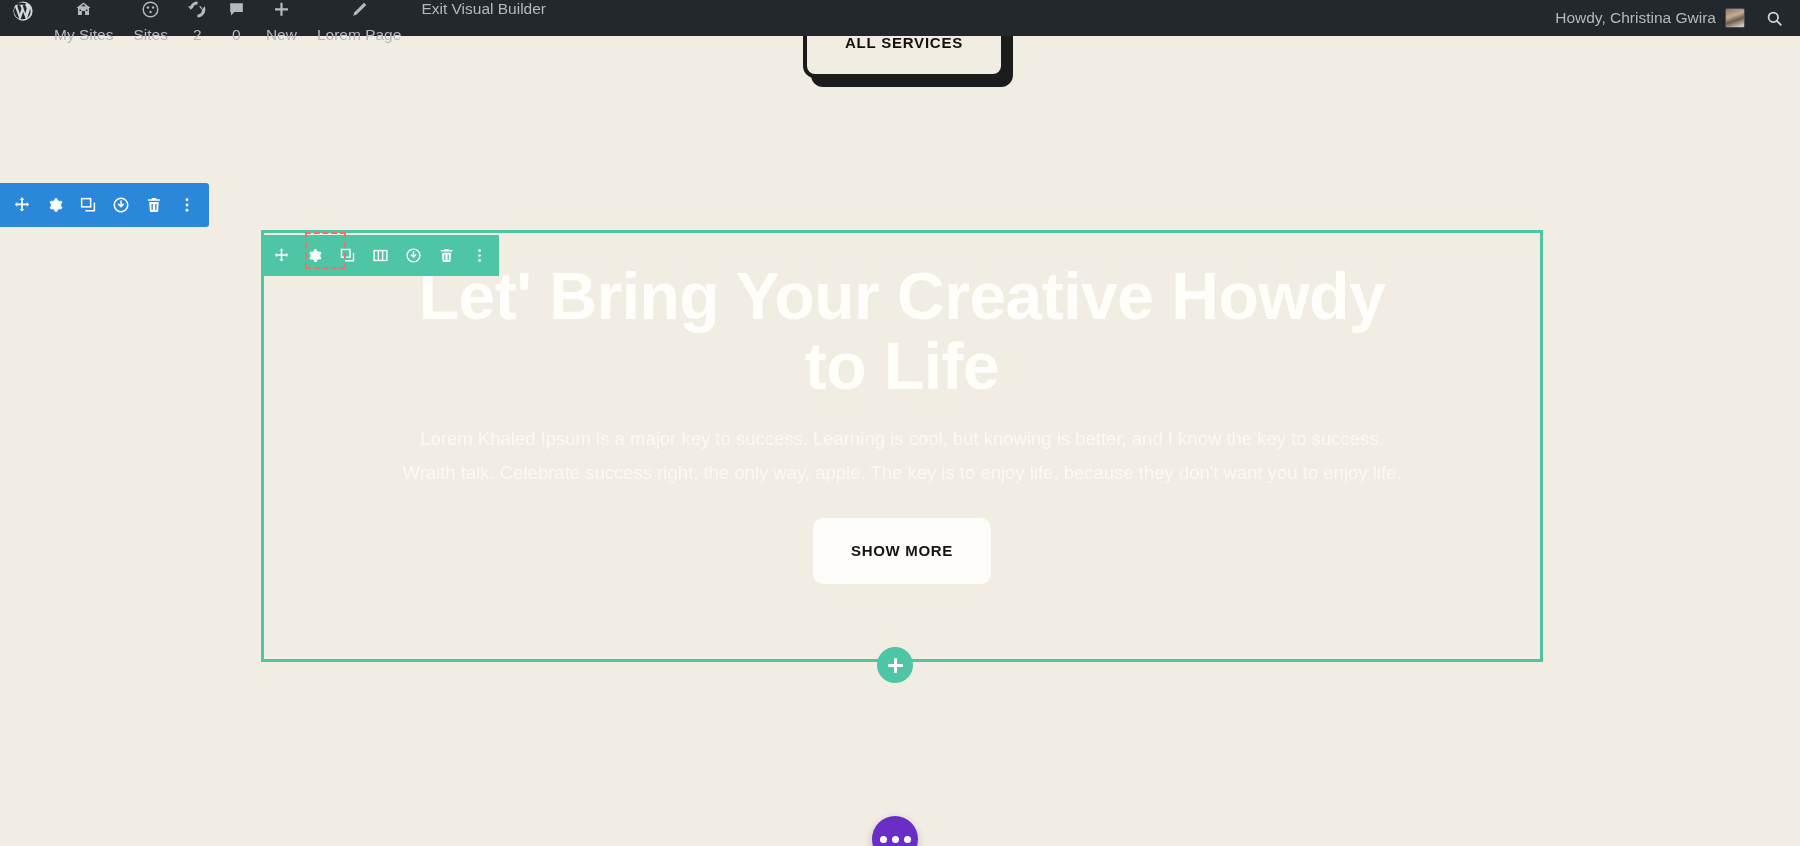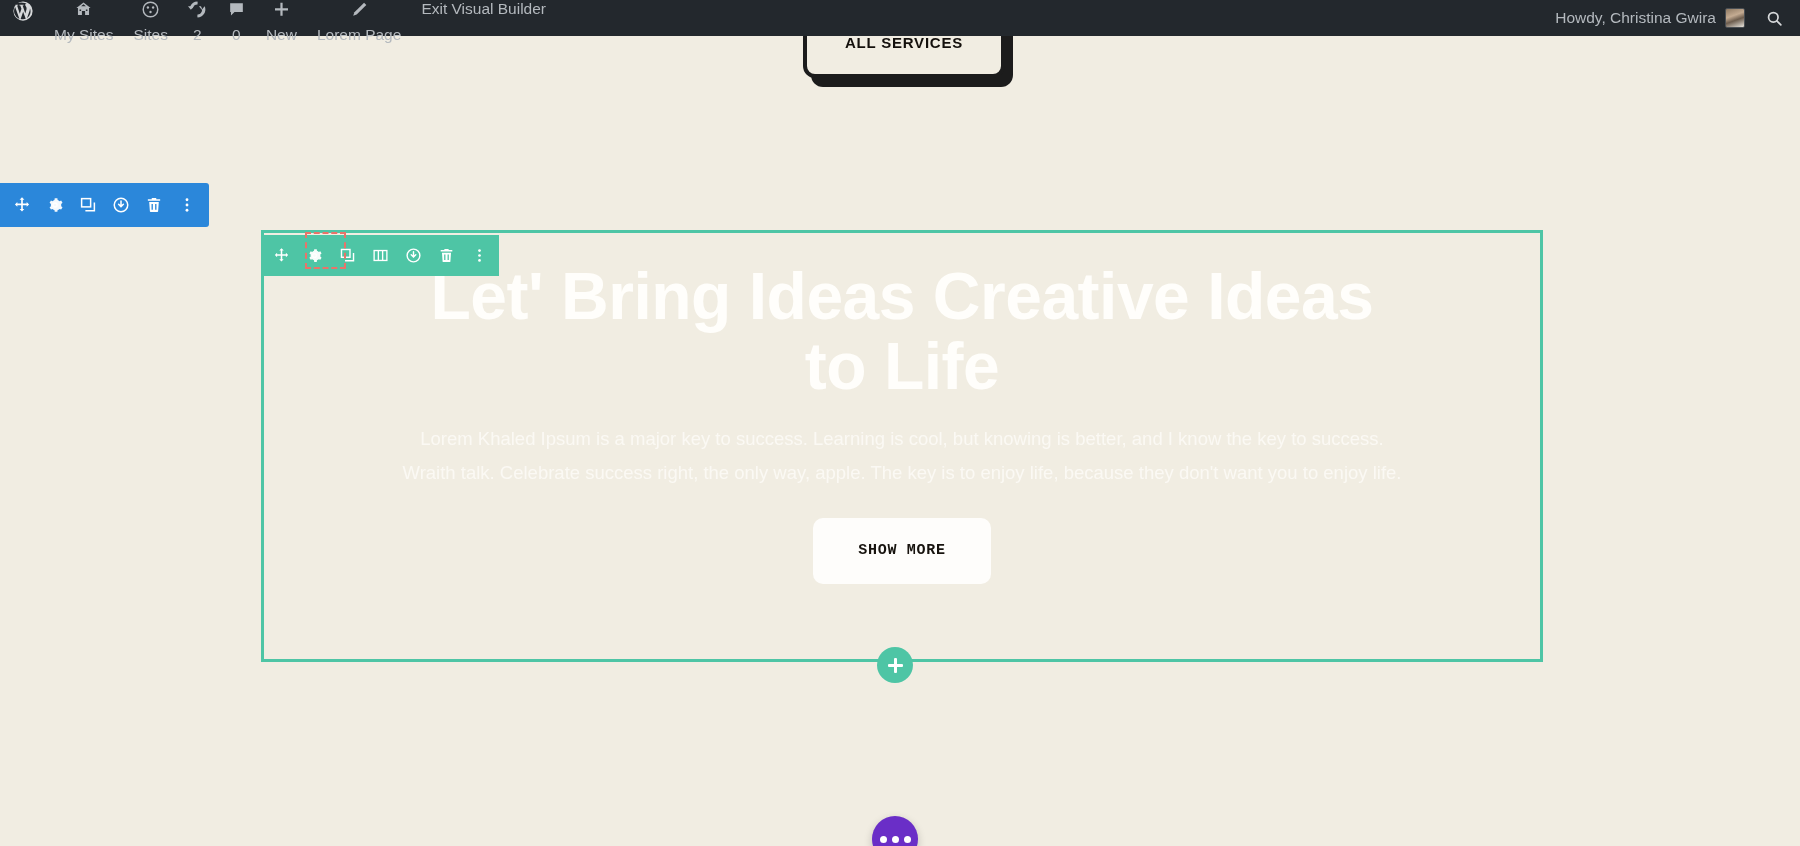--- a/index.html
+++ b/index.html
@@ -145,21 +145,21 @@
     color: #fbf9f4;
   }
   .show-more {
     margin-top: 28px;
     width: 178px; height: 66px;
     background: #fefdfb;
     border: none;
     border-radius: 10px;
     font-size: 15px; font-weight: bold; letter-spacing: .7px;
     color: #17130e;
-    font-family: Liberation Mono, monospace;
+    font-family: Liberation Sans, sans-serif;
     display: flex; align-items: center; justify-content: center;
     cursor: pointer;
     pointer-events: auto;
   }
 
   
   .add-row {
     position: absolute; left: 877px; top: 611px;
     width: 36px; height: 36px;
     border-radius: 50%;
@@ -369,21 +369,21 @@
         <circle cx="12" cy="5" r="1.9"></circle>
           <circle cx="12" cy="12" r="1.9"></circle>
           <circle cx="12" cy="19" r="1.9"></circle>
       </svg>
     </div>
   </div>
 
   <div class="dashed-marker"></div>
 
   <div class="hero">
-    <div class="hero-title">Let' Bring Ideas Creative Ideas to Life</div>
+    <div class="hero-title">Let' Bring Your Creative Howdy to Life</div>
     <div class="hero-text">Lorem Khaled Ipsum is a major key to success. Learning is cool, but knowing is better, and I know the key to success. Wraith talk. Celebrate success right, the only way, apple. The key is to enjoy life, because they don't want you to enjoy life.</div>
     <button class="show-more">SHOW MORE</button>
   </div>
 
   <div class="add-row">
     <span class="plus-h"></span>
     <span class="plus-v"></span>
   </div>
 
   <div class="divi-fab">

